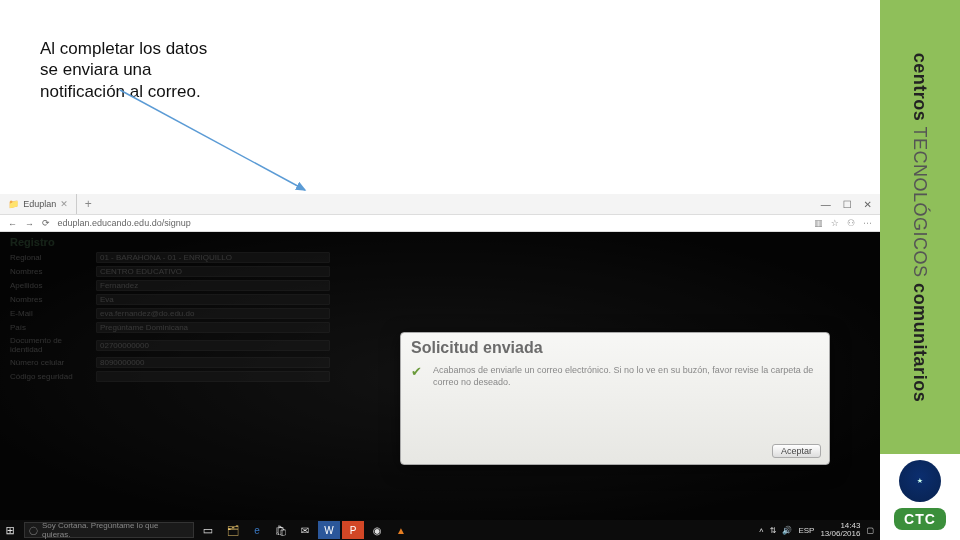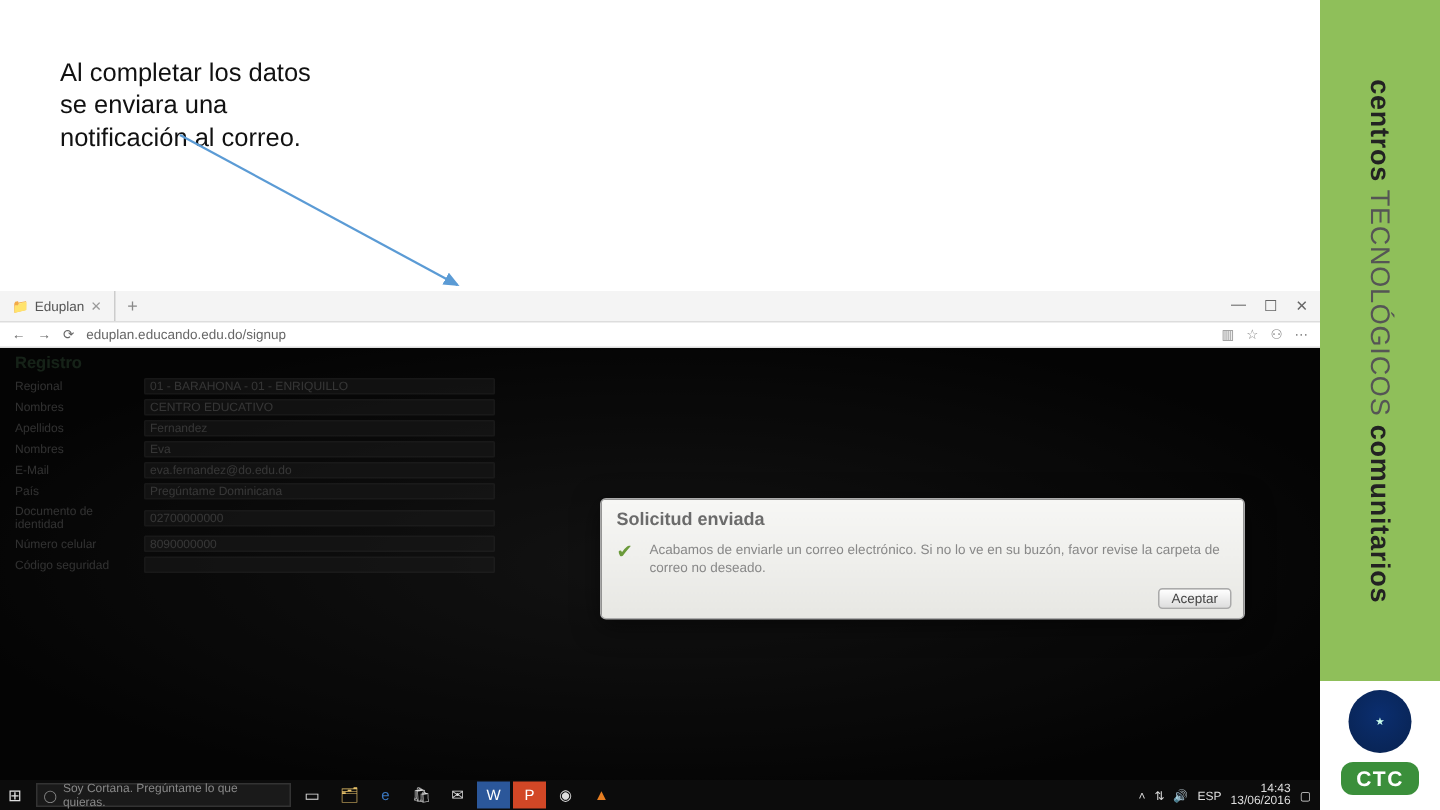--- a/index.html
+++ b/index.html
@@ -30,25 +30,25 @@
   
   .page { position: relative; height: calc(100% - 38px - 20px); background: radial-gradient(ellipse at center, #2a2a2a 0%, #0a0a0a 80%); }
   .overlay { position: absolute; inset: 0; background: rgba(0,0,0,.55); }
   .form { position: absolute; left: 0; top: 0; width: 340px; padding: 4px 10px; font-size: 8px; color: #a7a7a7; opacity: .55; }
   .form h3 { font-size: 11px; color: #9fa; opacity: .5; margin-bottom: 4px; }
   .frow { display: flex; align-items: center; gap: 6px; margin-bottom: 3px; }
   .frow label { width: 80px; text-align: left; color: #bbb; }
   .frow .inp { flex: 1; height: 11px; background: #3a3a3a; border: 1px solid #555; border-radius: 1px; padding: 0 3px; color: #ccc; overflow: hidden; white-space: nowrap; }
   
   .modal { position: absolute; left: 400px; top: 100px; width: 430px; background: linear-gradient(#f7f7f5,#e7e7e3); border: 1px solid #aaa; border-radius: 4px; box-shadow: 0 4px 18px rgba(0,0,0,.5); font-size: 9px; color: #555; }
-  .modal-title { font-weight: bold; color: #6b6b6b; padding: 6px 10px 4px; font-size: 12px; }
+  .modal-title { font-weight: bold; color: #6b6b6b; padding: 6px 10px 4px; font-size: 16px; }
   .modal-body { display: flex; gap: 8px; padding: 4px 10px 8px; align-items: flex-start; }
   .modal-body .chk { width: 14px; height: 14px; color: #6a9a3a; font-size: 13px; line-height: 14px; }
   .modal-body p { flex: 1; color: #888; line-height: 1.3; }
-  .modal-actions { display: flex; justify-content: flex-end; padding: 0 8px 6px; }
+  .modal-actions { display: flex; justify-content: flex-end; padding: 0 8px 6px; margin-top: 48px; }
   .modal-btn { background: linear-gradient(#fff,#ddd); border: 1px solid #aaa; border-radius: 3px; padding: 1px 8px; font-size: 9px; color: #444; }
   
   .taskbar { position: absolute; left: 0; bottom: 0; width: 100%; height: 20px; background: #0c0c0c; display: flex; align-items: center; color: #ddd; font-size: 8px; }
   .tb-icon { width: 20px; height: 20px; display: flex; align-items: center; justify-content: center; font-size: 11px; }
   .cortana { flex: 0 0 170px; height: 16px; margin: 0 4px; background: #1a1a1a; border: 1px solid #333; display: flex; align-items: center; padding: 0 4px; color: #888; gap: 4px; }
   .app-strip { display: flex; gap: 2px; margin-left: 4px; }
   .app { width: 22px; height: 18px; display: flex; align-items: center; justify-content: center; font-size: 10px; }
   .tb-right { margin-left: auto; display: flex; align-items: center; gap: 6px; padding-right: 6px; }
   .clock { text-align: right; line-height: 1; }
   .folder-ico { color: #e8c26a; }

